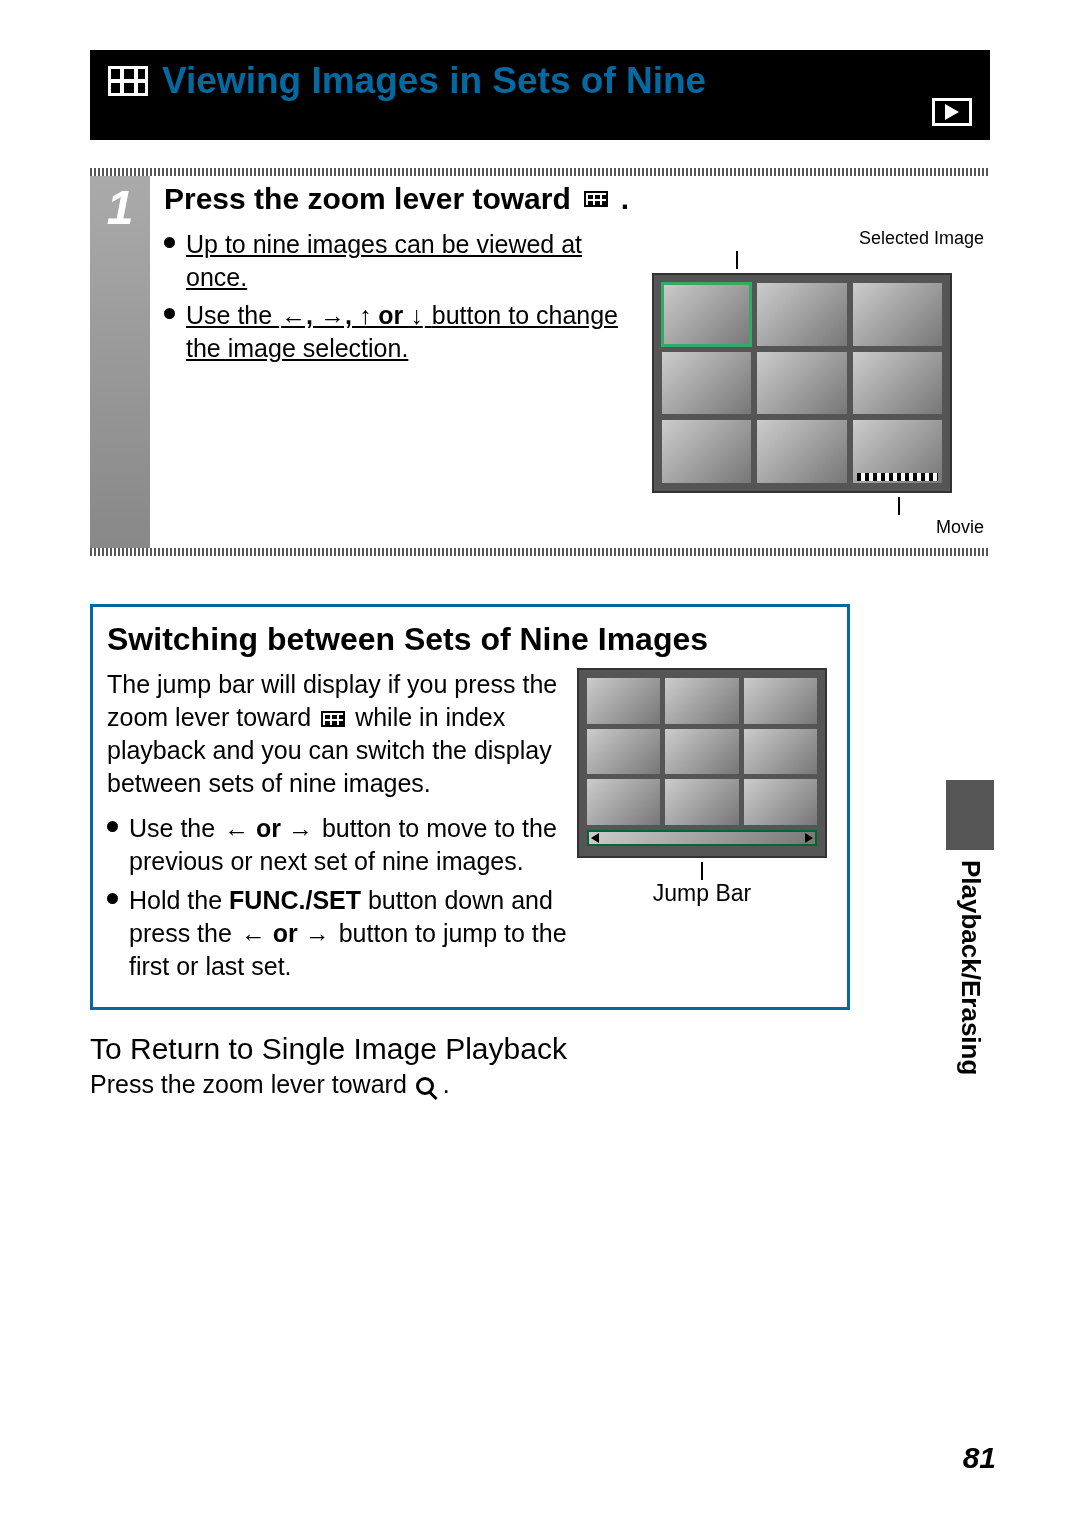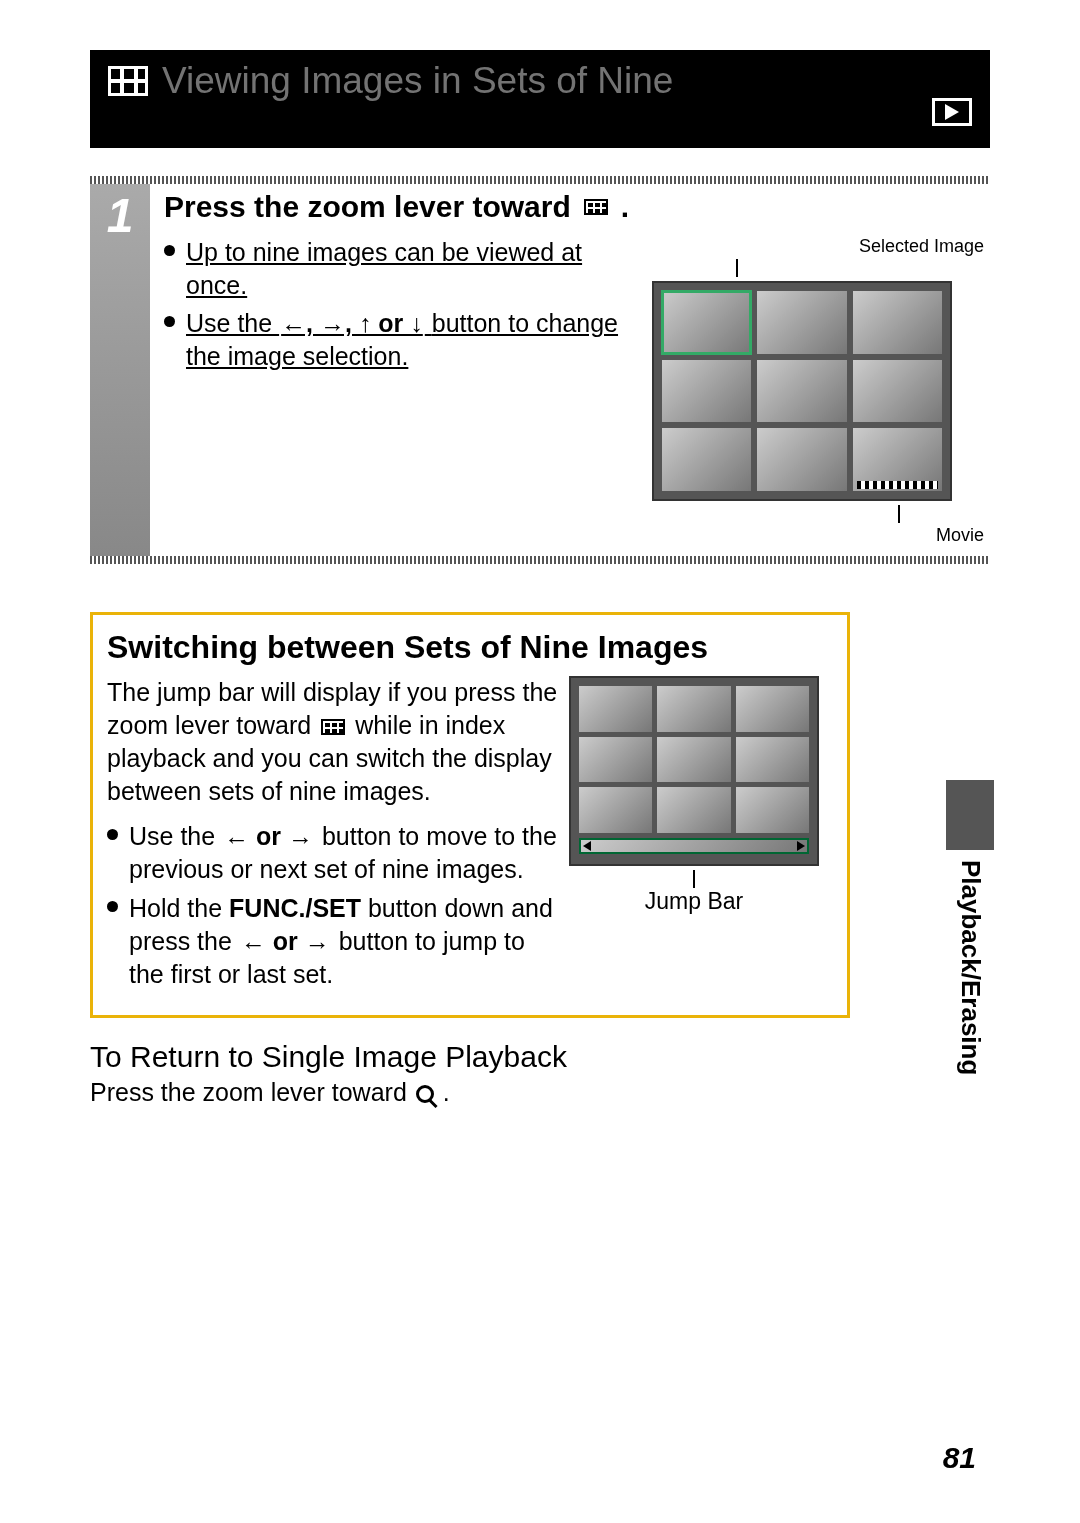--- a/index.html
+++ b/index.html
@@ -13,23 +13,23 @@
   }
   .page {
     padding: 50px 90px 40px 90px;
     position: relative;
     height: 100%;
   }
 
   
   .title-banner {
     background: #000;
-    color: #737373;
-    padding: 10px 18px 22px 18px;
-    font-weight: normal;
+    color: #0369a1;
+    padding: 10px 18px 14px 18px;
+    font-weight: bold;
     font-size: 37px;
   }
   .title-banner .line1 {
     display: flex;
     align-items: center;
     gap: 14px;
   }
   .title-banner .line2 {
     display: flex;
     align-items: center;
@@ -114,22 +114,22 @@
   .thumb-grid div.movie { position:relative; }
   .thumb-grid div.movie::after{
     content:''; position:absolute; left:4px; right:4px; bottom:2px; height:8px;
     background:repeating-linear-gradient(90deg,#000 0 4px,#fff 4px 8px);
   }
   .fig-pointer-bottom { width:2px; height:18px; background:#000; margin:4px auto 0; margin-left:246px;}
   .fig-label-bottom { margin-top:2px; }
 
   
   .switch-box {
-    border: 3px solid #eab308;
-    padding: 14px 28px 18px 14px;
+    border: 3px solid #0369a1;
+    padding: 14px 20px 18px 14px;
     margin-top: 48px;
     width: 760px;
   }
   .switch-title { font-size:32px; font-weight:900; margin-bottom:10px; }
   .switch-flex { display:flex; gap:8px; }
   .switch-text { flex:1; font-size:25px; line-height:1.32; }
   .switch-text ul { list-style:none; margin-top:12px;}
   .switch-text li { position:relative; padding-left:22px; margin-bottom:6px;}
   .switch-text li::before{
     content:''; position:absolute; left:0; top:9px;
@@ -181,21 +181,21 @@
     background:#555;
   }
   .side-label {
     writing-mode: vertical-rl;
     font-weight:bold;
     font-size:26px;
     margin-top:10px;
   }
 
   .page-number {
-    position:absolute; right:104px; bottom:48px;
+    position:absolute; right:84px; bottom:48px;
     font-style:italic; font-weight:bold; font-size:30px;
   }
 
   .inline-index-icon {
     display:inline-block; width:24px; height:16px; border:2px solid #000;
     position:relative; vertical-align:middle; margin:0 3px;
   }
   .inline-index-icon::before{
     content:''; position:absolute; left:2px; top:2px; width:5px; height:4px; background:#000;
     box-shadow: 7px 0 #000, 14px 0 #000, 0 6px #000, 7px 6px #000, 14px 6px #000;

